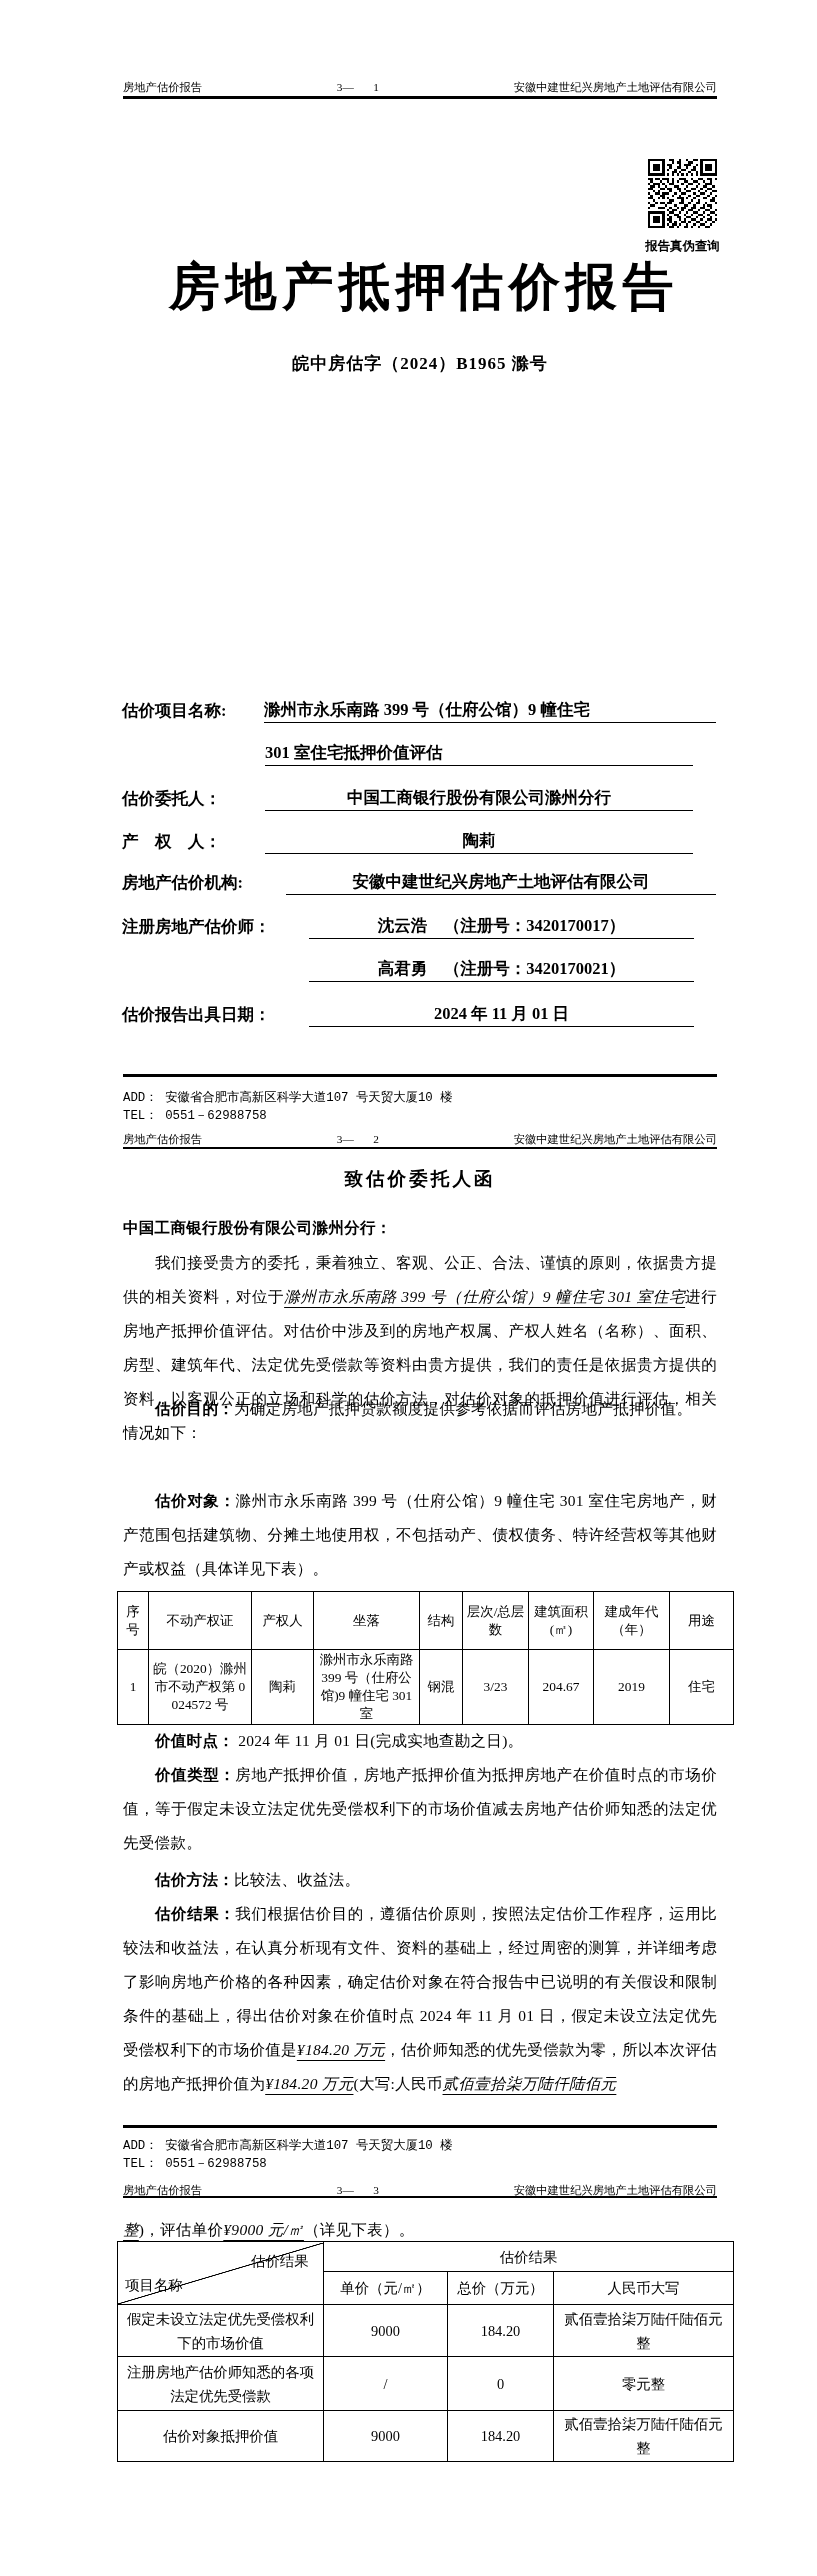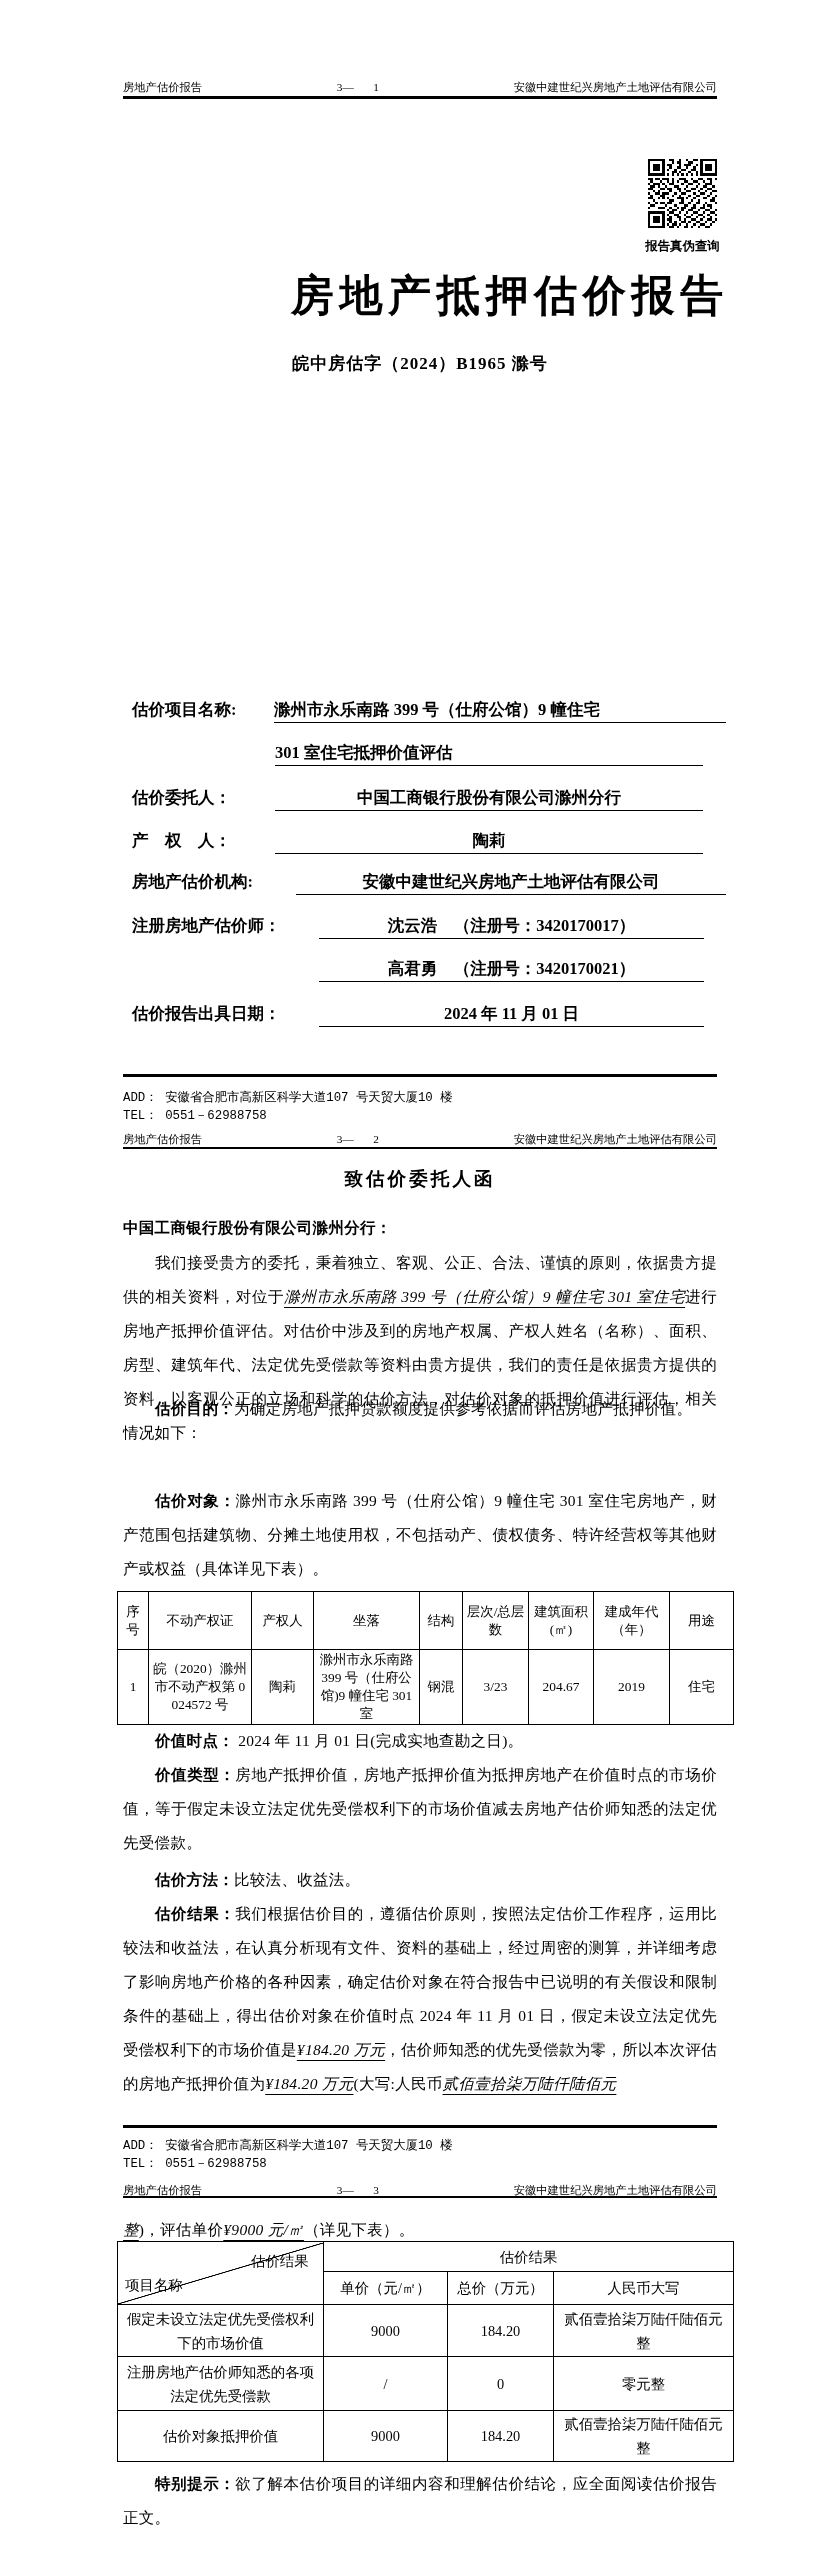--- a/index.html
+++ b/index.html
@@ -12,25 +12,25 @@
     font-size:11.3px;line-height:13.4px;white-space:nowrap;}
   .ph-mid .num{margin-left:19.6px;}
   .rule{position:absolute;left:123px;width:594px;background:#000;}
   .addr{position:absolute;left:123px;width:594px;font-size:12.4px;line-height:17.5px;
     font-family:"Liberation Mono","DejaVu Sans Mono",monospace;white-space:nowrap;}
   
   .qr{position:absolute;left:648px;top:159px;width:69px;height:69px;}
   .qr svg{width:100%;height:100%;}
   .qr-caption{position:absolute;left:635px;top:238px;width:95px;text-align:center;
     font-size:12.4px;font-weight:bold;}
-  .title{position:absolute;left:123px;top:259px;width:594px;margin:12px;text-align:right;
-    font-size:43px;font-weight:bold;letter-spacing:5.7px;line-height:49px;}
+  .title{position:absolute;left:123px;top:259px;width:594px;margin:4px;text-align:center;
+    font-size:51px;font-weight:bold;letter-spacing:5.7px;line-height:49px;}
   .docno{position:absolute;left:123px;top:352px;width:594px;text-align:center;
     font-size:17px;font-weight:bold;letter-spacing:1px;}
-  .frow{position:absolute;left:132px;width:594px;height:25px;display:flex;align-items:flex-start;
+  .frow{position:absolute;left:122px;width:594px;height:25px;display:flex;align-items:center;
     font-size:16.5px;font-weight:bold;line-height:24px;white-space:nowrap;}
   .flabel{flex:0 0 auto;}
   .fvalue{flex:1 1 auto;border-bottom:1.5px solid #000;text-align:center;overflow:visible;}
   .fvalue.left{text-align:left;}
   
   .ltitle{position:absolute;left:123px;top:1168px;width:594px;text-align:center;
     font-size:18.5px;font-weight:bold;letter-spacing:3.1px;line-height:23px;}
   .para{position:absolute;left:123px;width:594px;font-size:15.5px;line-height:34px;
     text-align:justify;letter-spacing:0.3px;margin:0;}
   .indent{text-indent:32px;}
@@ -226,16 +226,15 @@
     </tr>
     <tr style="height:41px">
       <td>估价对象抵押价值</td>
       <td>9000</td>
       <td>184.20</td>
       <td>贰佰壹拾柒万陆仟陆佰元整</td>
     </tr>
   </tbody>
     </table>
 
-  <p class="para indent" style="top:2467px"><b>特别提示：</b><span>欲了解本估价项目的详细内容和理解估价结论，应全面阅读估价报告正文。</span></p>
 
 </div>
 
 
 </body></html>

